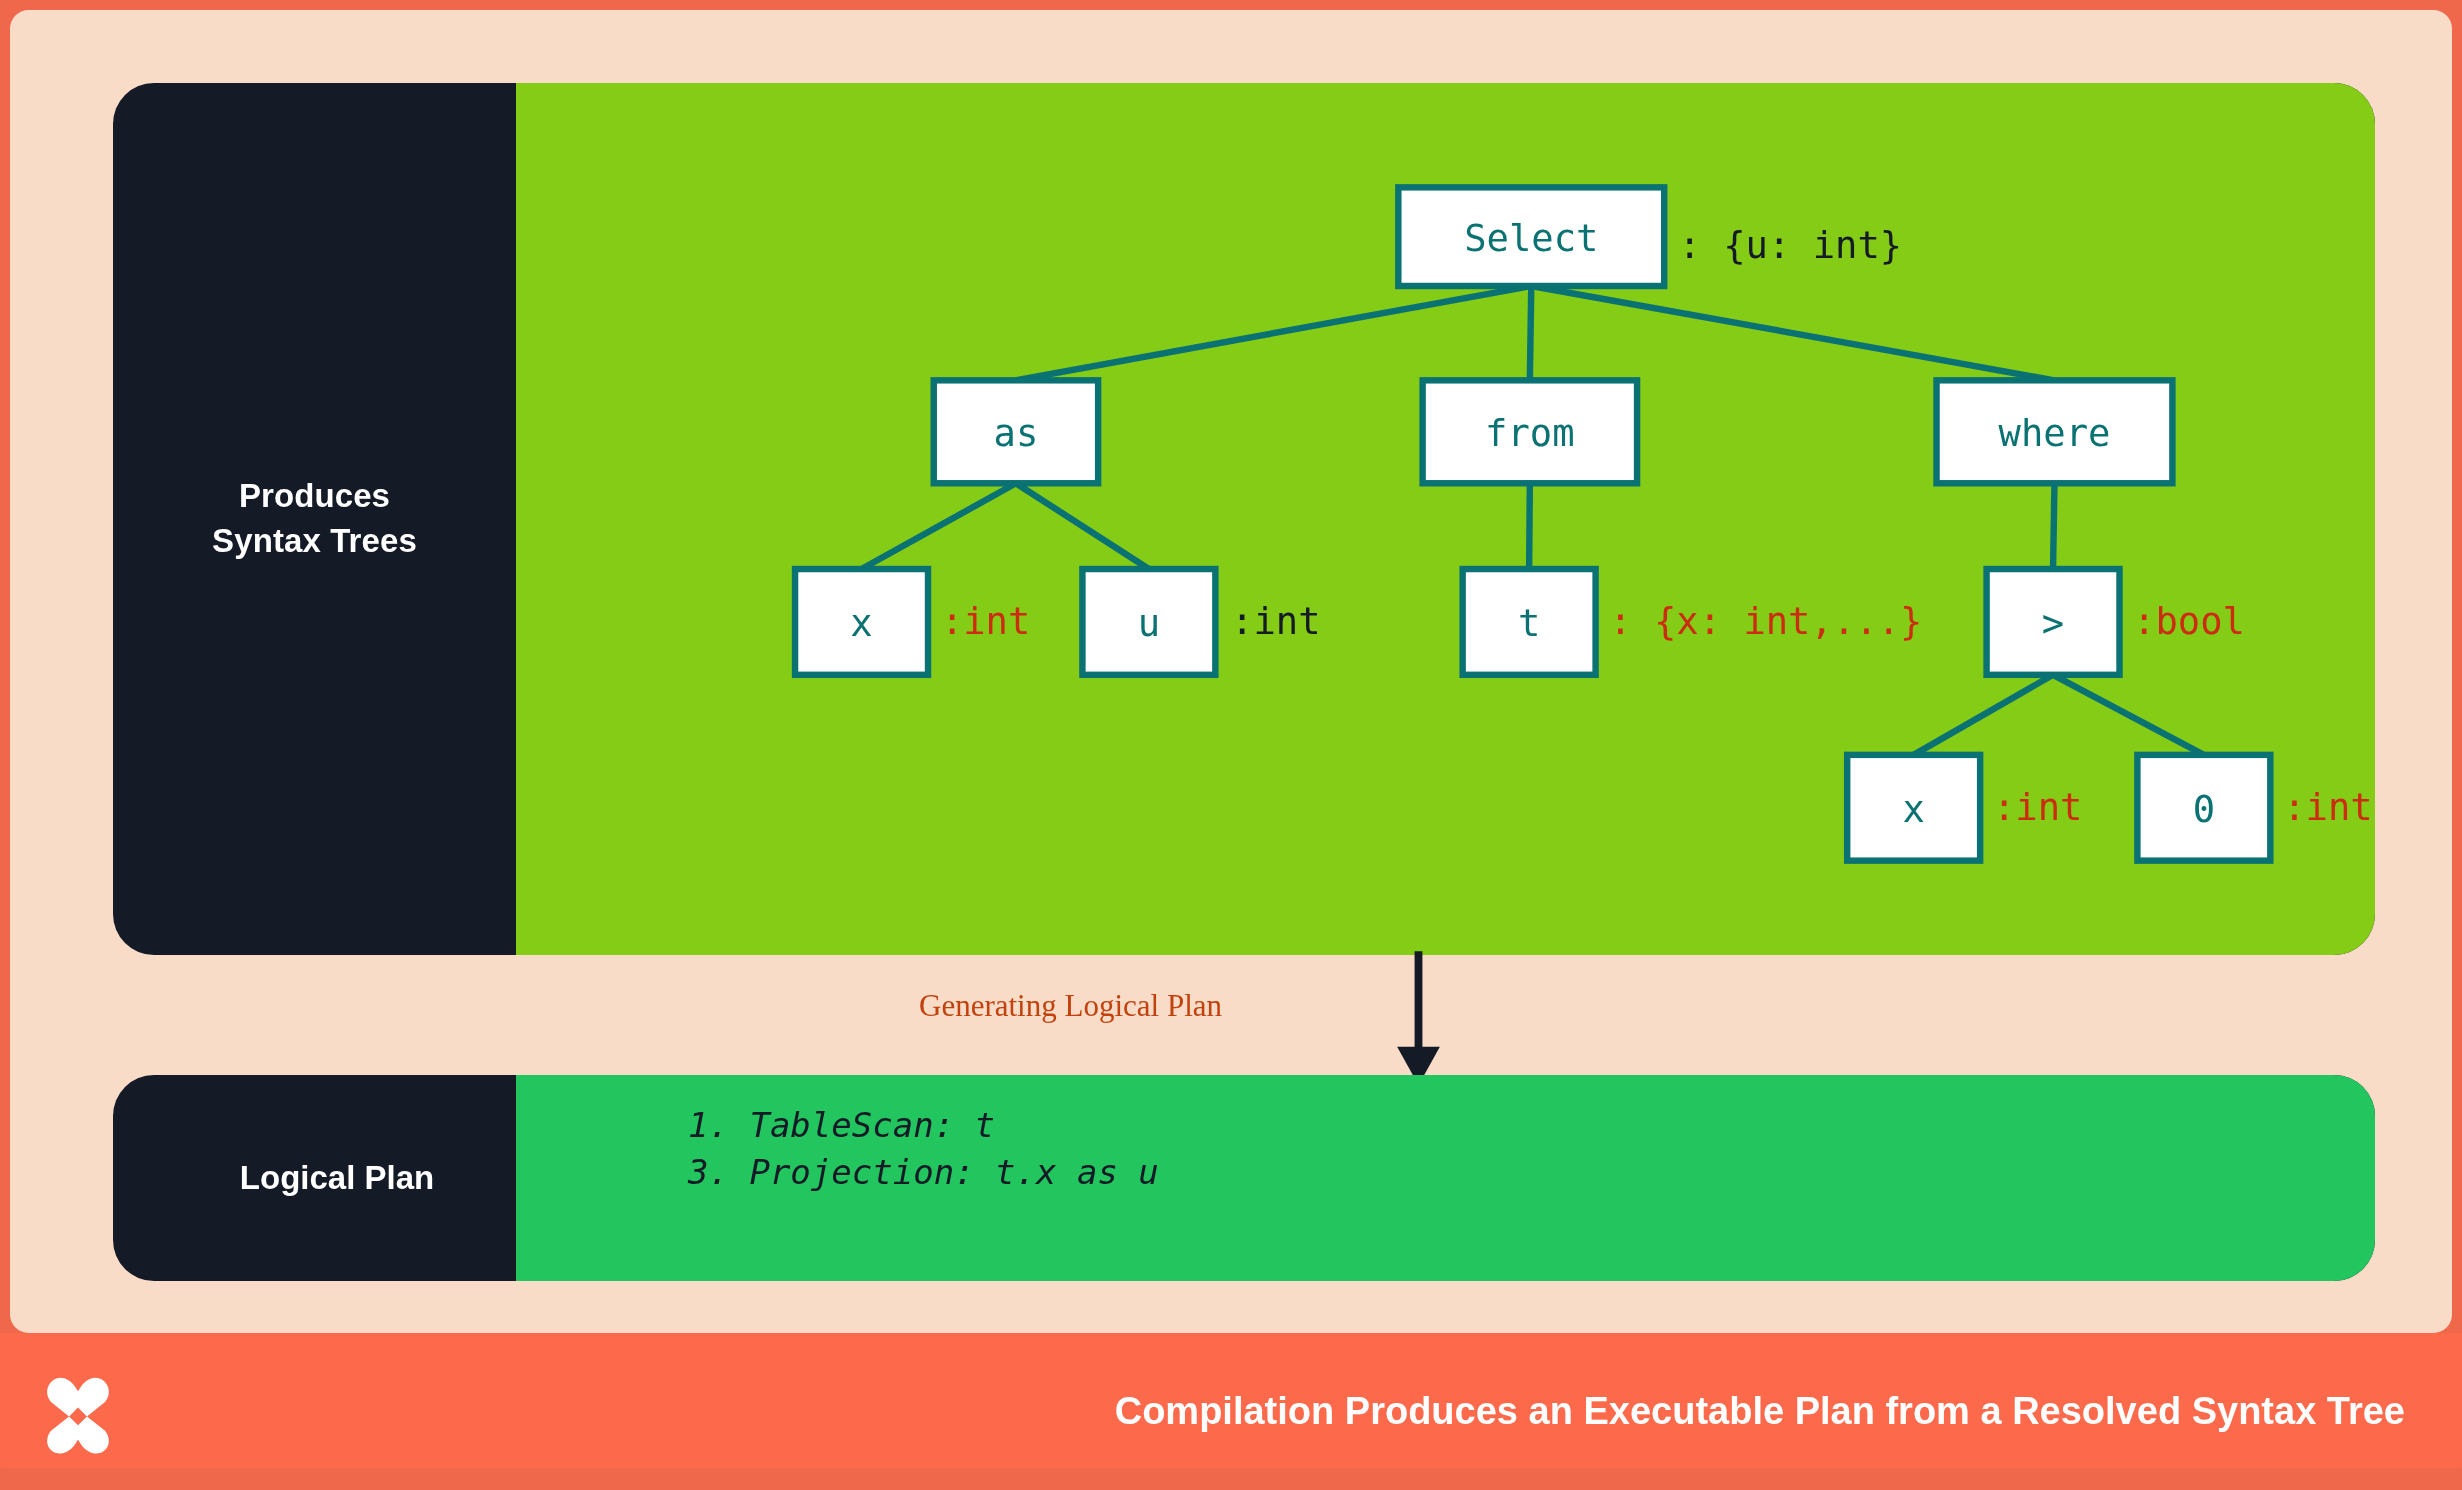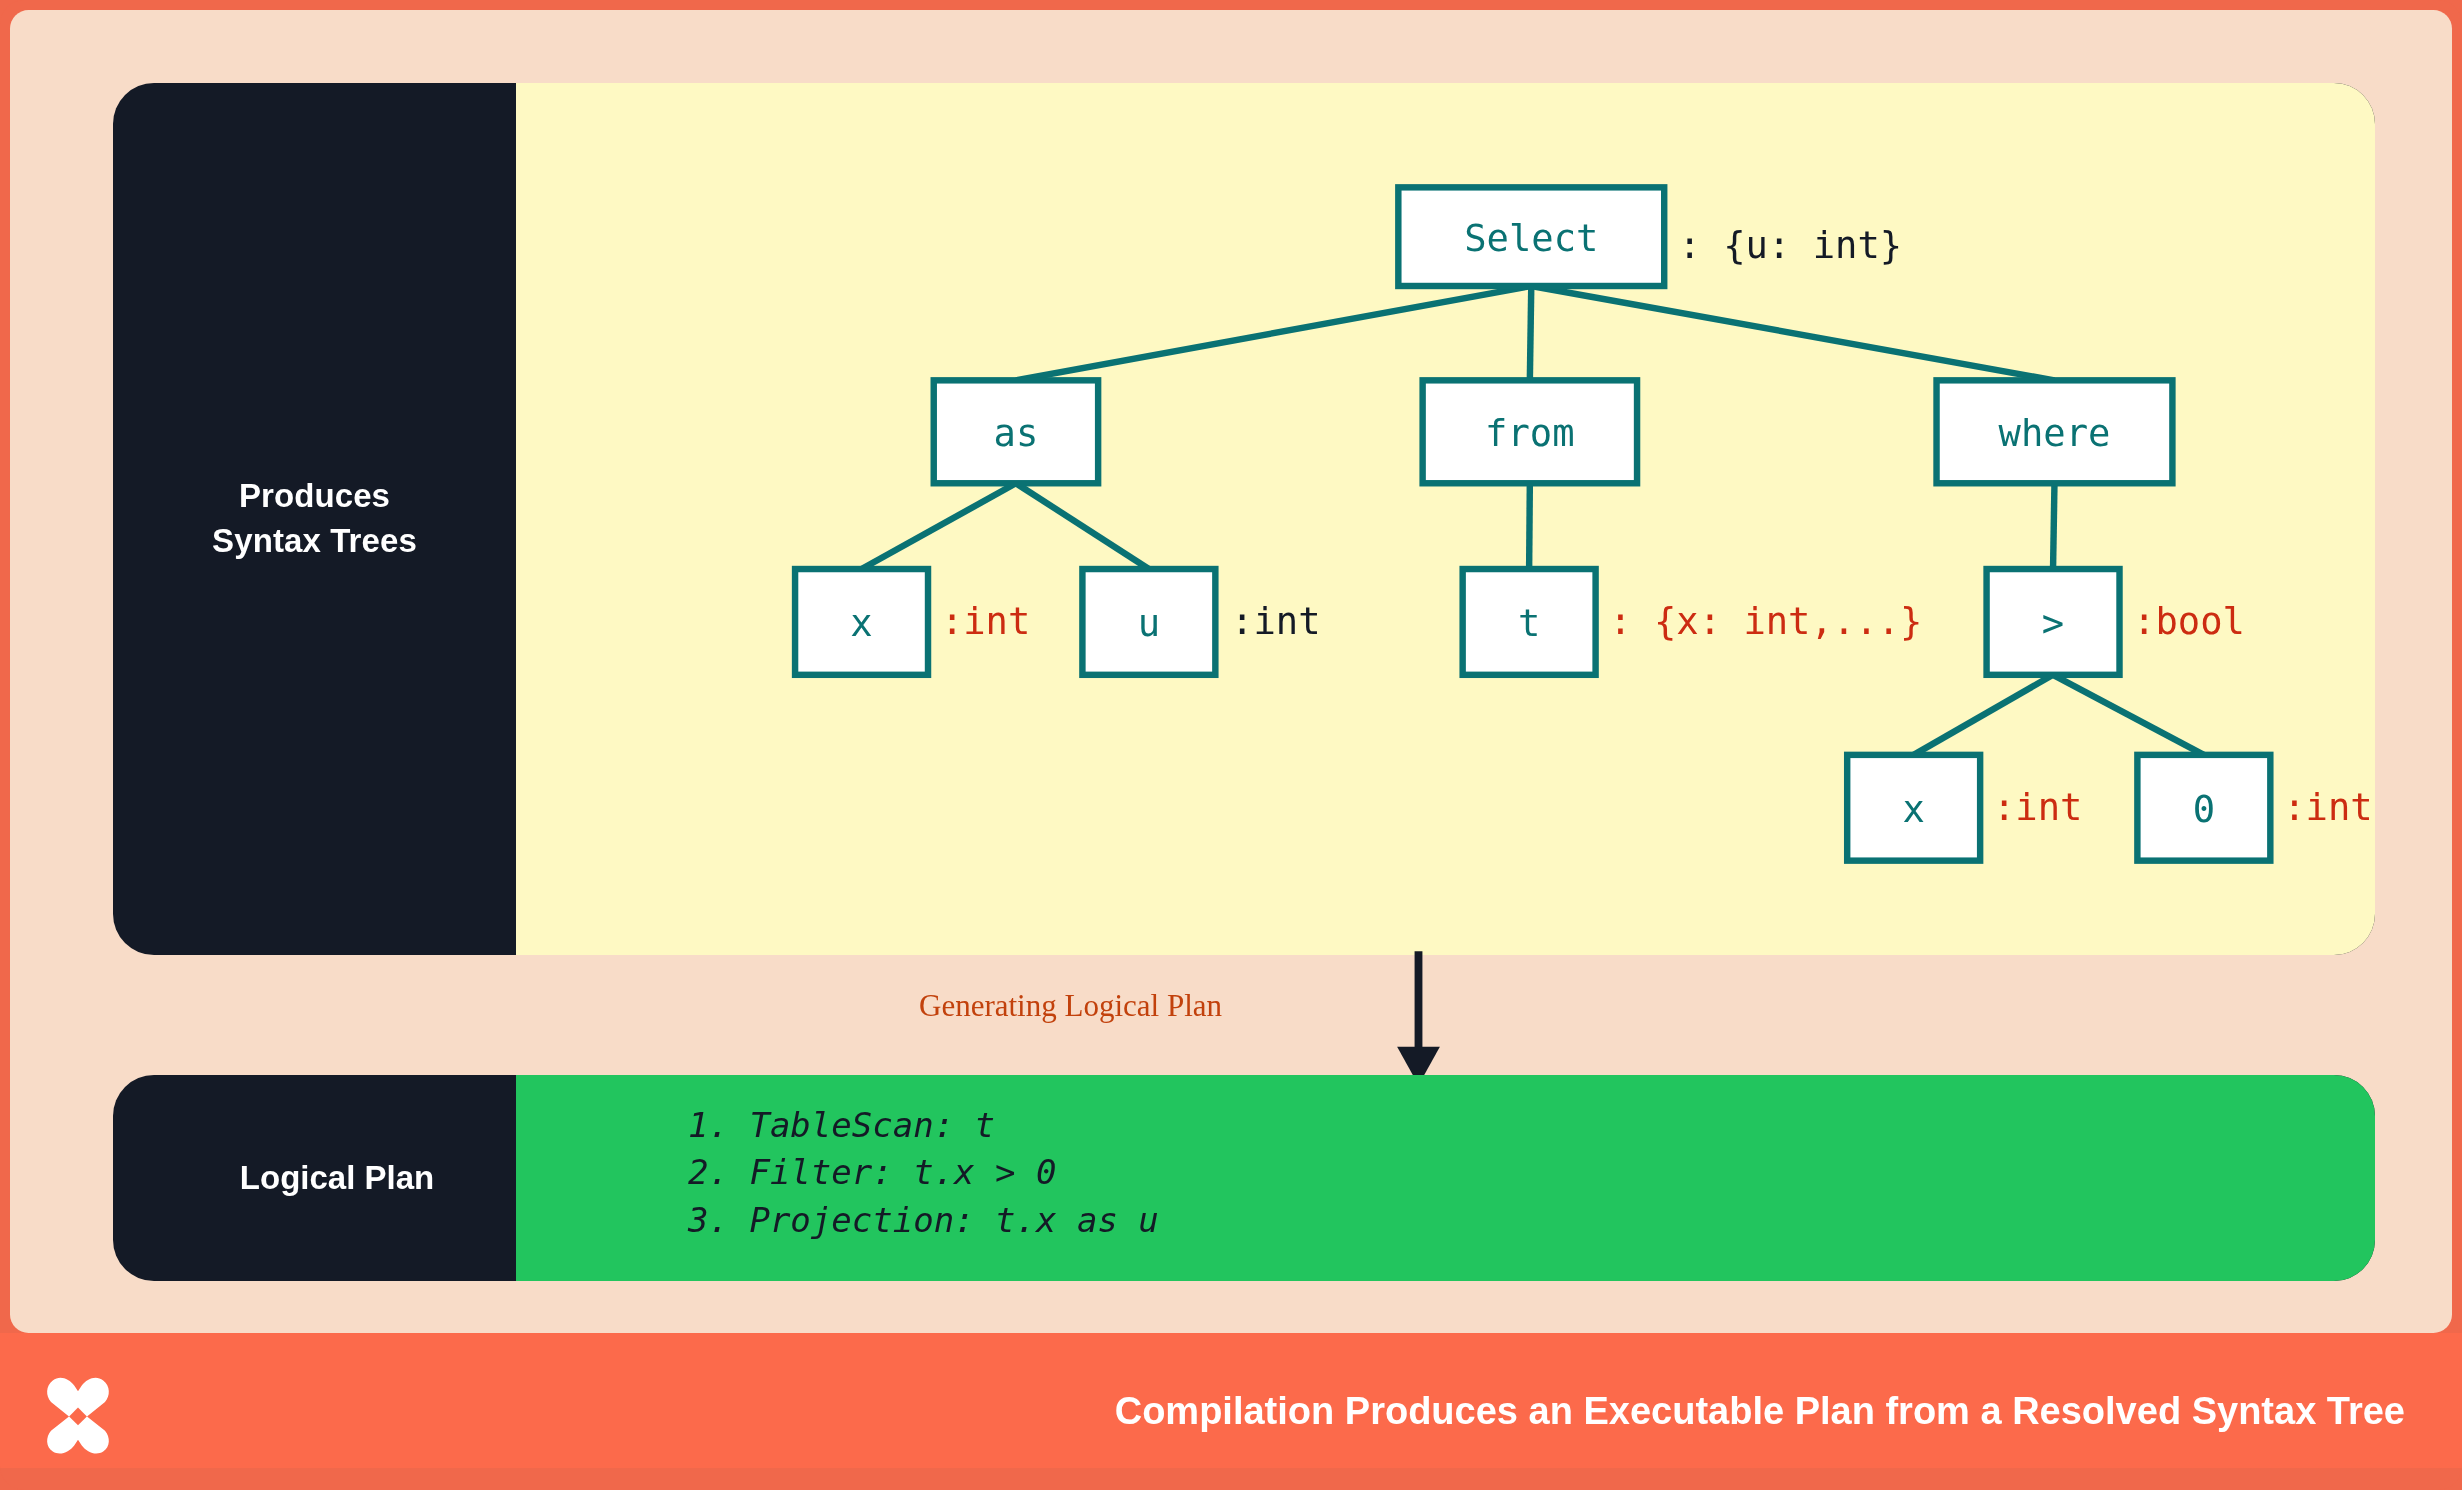--- a/index.html
+++ b/index.html
@@ -32,21 +32,21 @@
     overflow:hidden;
   }
   .panel-top .side-label{
     position:absolute;left:0;top:0;width:403px;height:100%;
     display:flex;align-items:center;justify-content:center;
     color:#FFFFFF;font-size:33px;font-weight:700;line-height:1.35;
     text-align:center;letter-spacing:0.1px;
   }
   .panel-top .body{
     position:absolute;left:403px;top:0;right:0;bottom:0;
-    background:#fef9c3;
+    background:#84cc16;
   }
 
   
   .panel-bottom{
     position:absolute;left:103px;top:1065px;
     width:2262px;height:206px;
     background:#141A26;
     border-radius:41px;
     overflow:hidden;
   }
@@ -180,21 +180,20 @@
     <div class="transition-label">Generating Logical Plan</div>
     <svg class="arrow-svg" width="57" height="136" viewBox="0 0 80 190">
       <line x1="40" y1="0" x2="40" y2="140" stroke="#141A26" stroke-width="11"></line>
       <polygon points="10,134 70,134 40,188" fill="#141A26"></polygon>
     </svg>
 
     <div class="panel-bottom">
       <div class="side-label">Logical Plan</div>
       <div class="body">
         <div class="plan-line">1. TableScan: t</div>
-        <div class="plan-line">2. Filter: t.x &gt; 0</div>
         <div class="plan-line">3. Projection: t.x as u</div>
       </div>
     </div>
   </div>
 
   <div class="footer">
     <svg class="footer-logo" width="90" height="90" viewBox="0 0 100 100">
       <path d="M22 16 C30 10 40 14 46 22 L50 28 L54 22 C60 14 70 10 78 16
                C86 22 86 33 80 40 L60 56 L80 72 C86 79 86 90 78 95
                C70 100 60 96 54 88 L50 82 L46 88 C40 96 30 100 22 95

